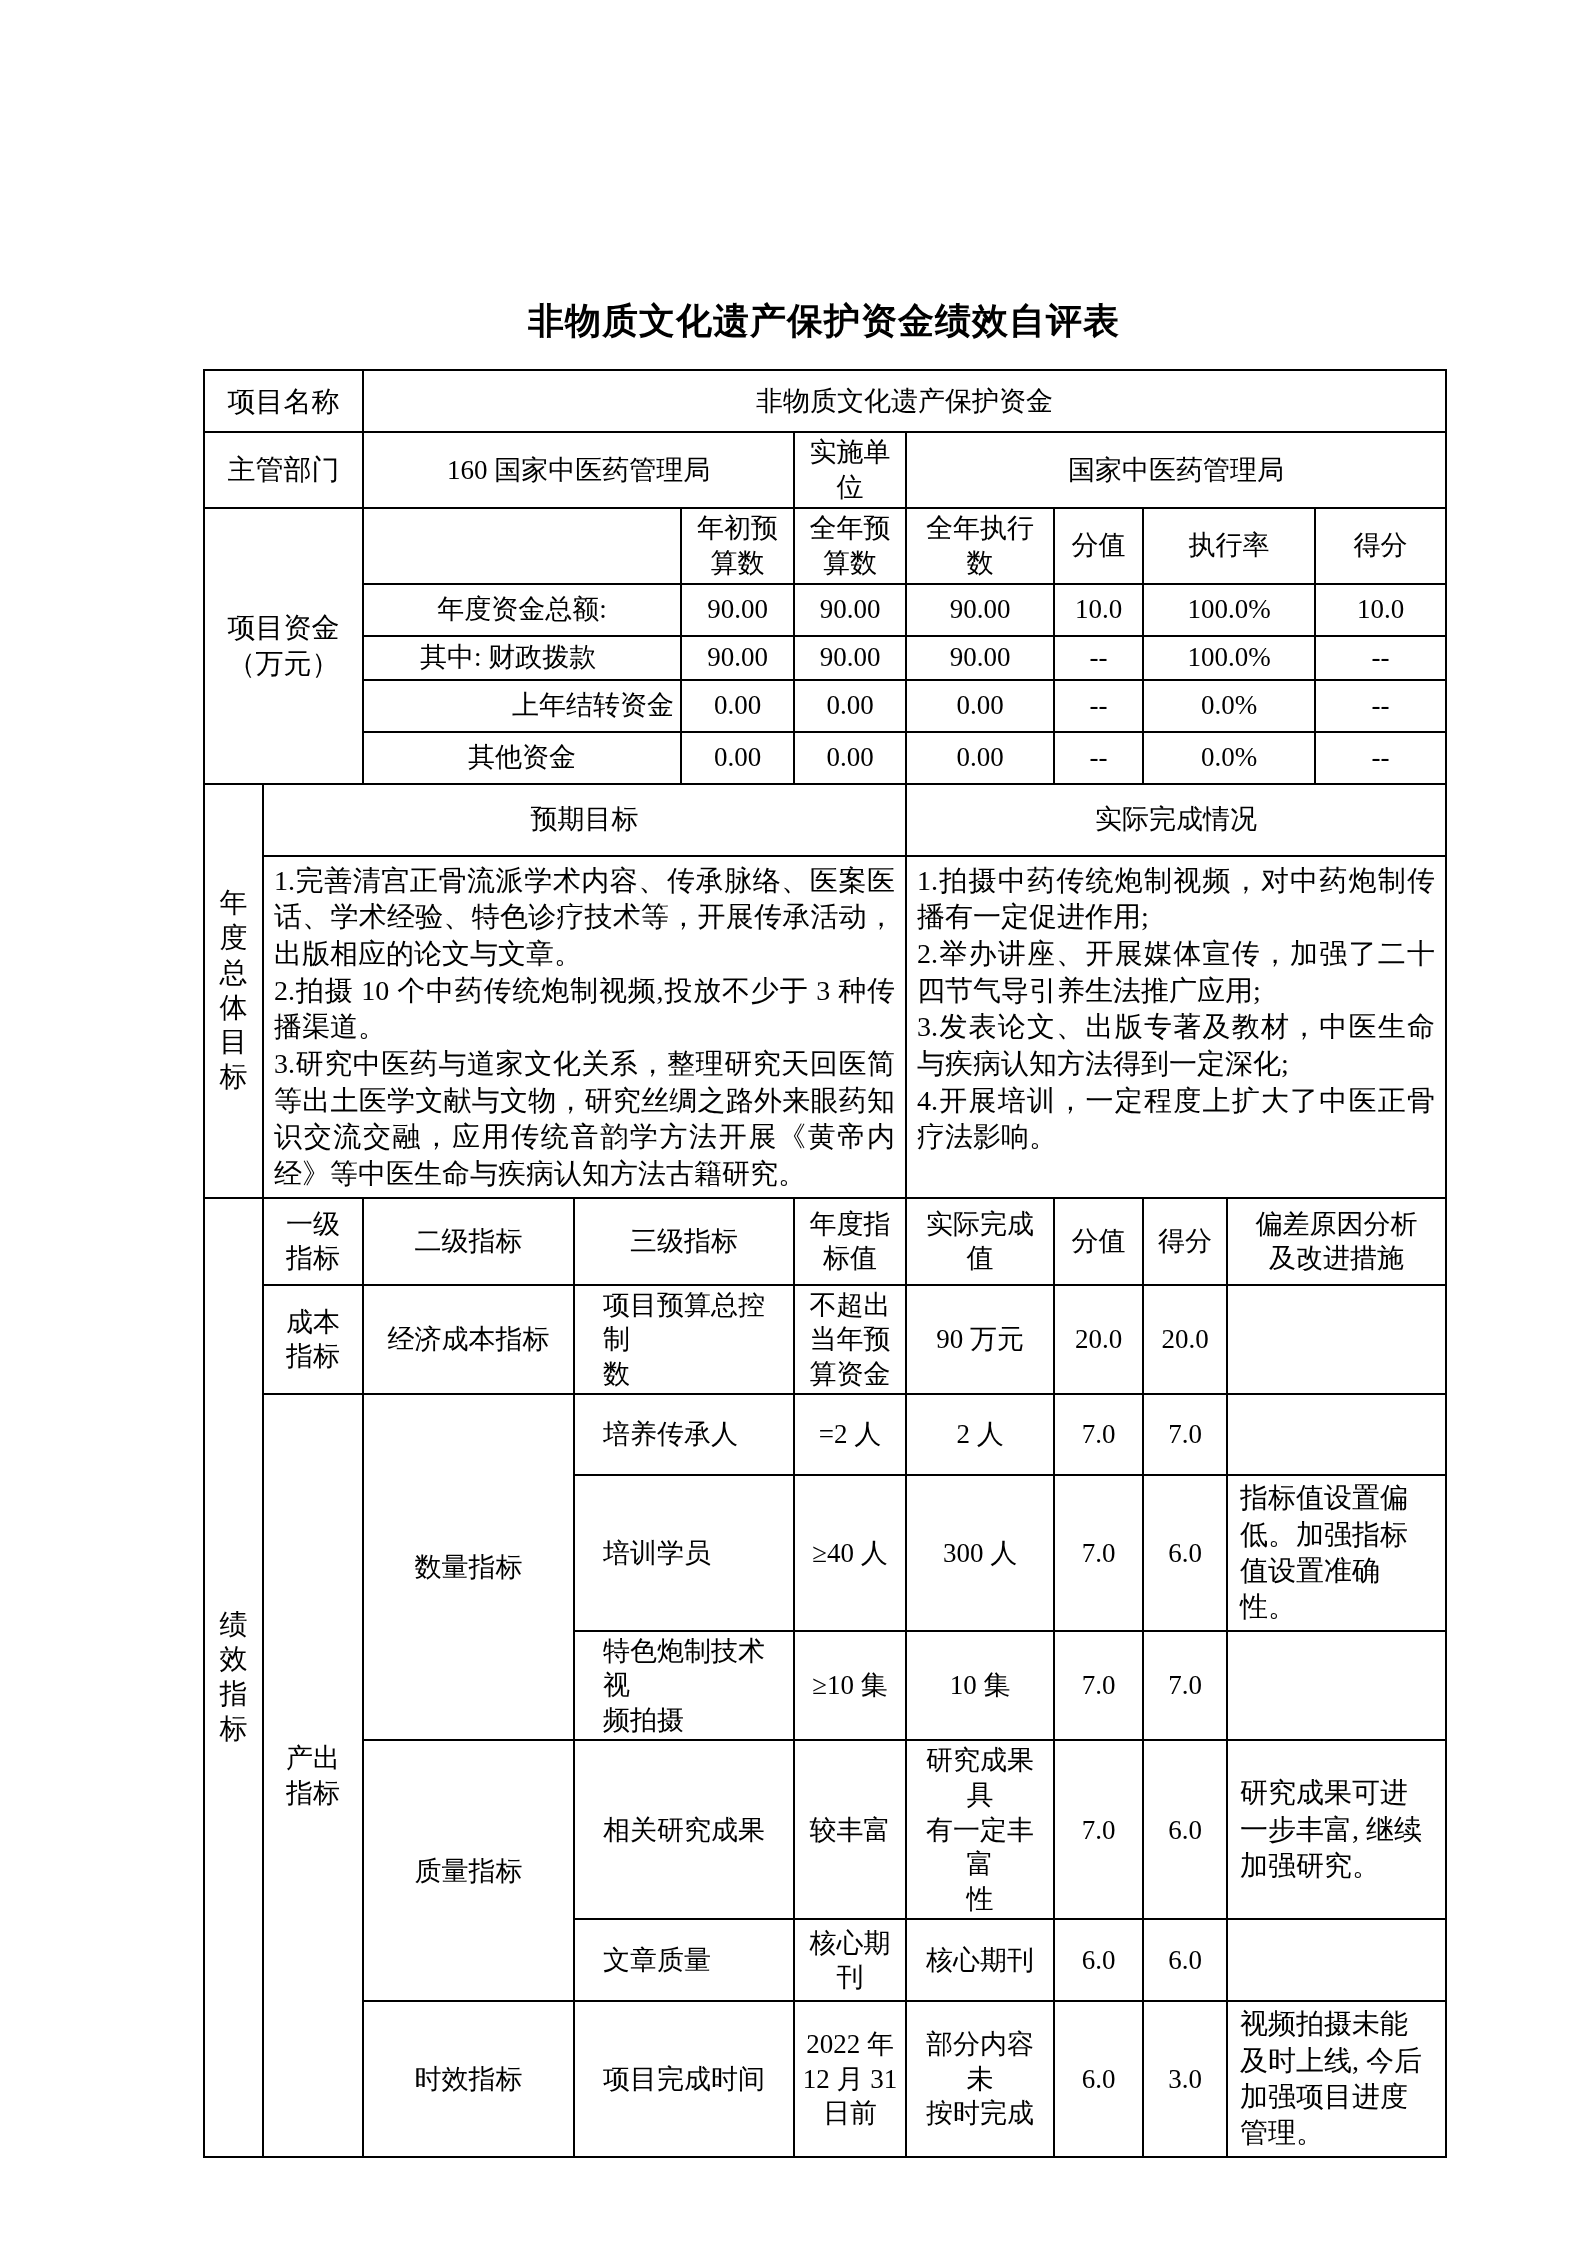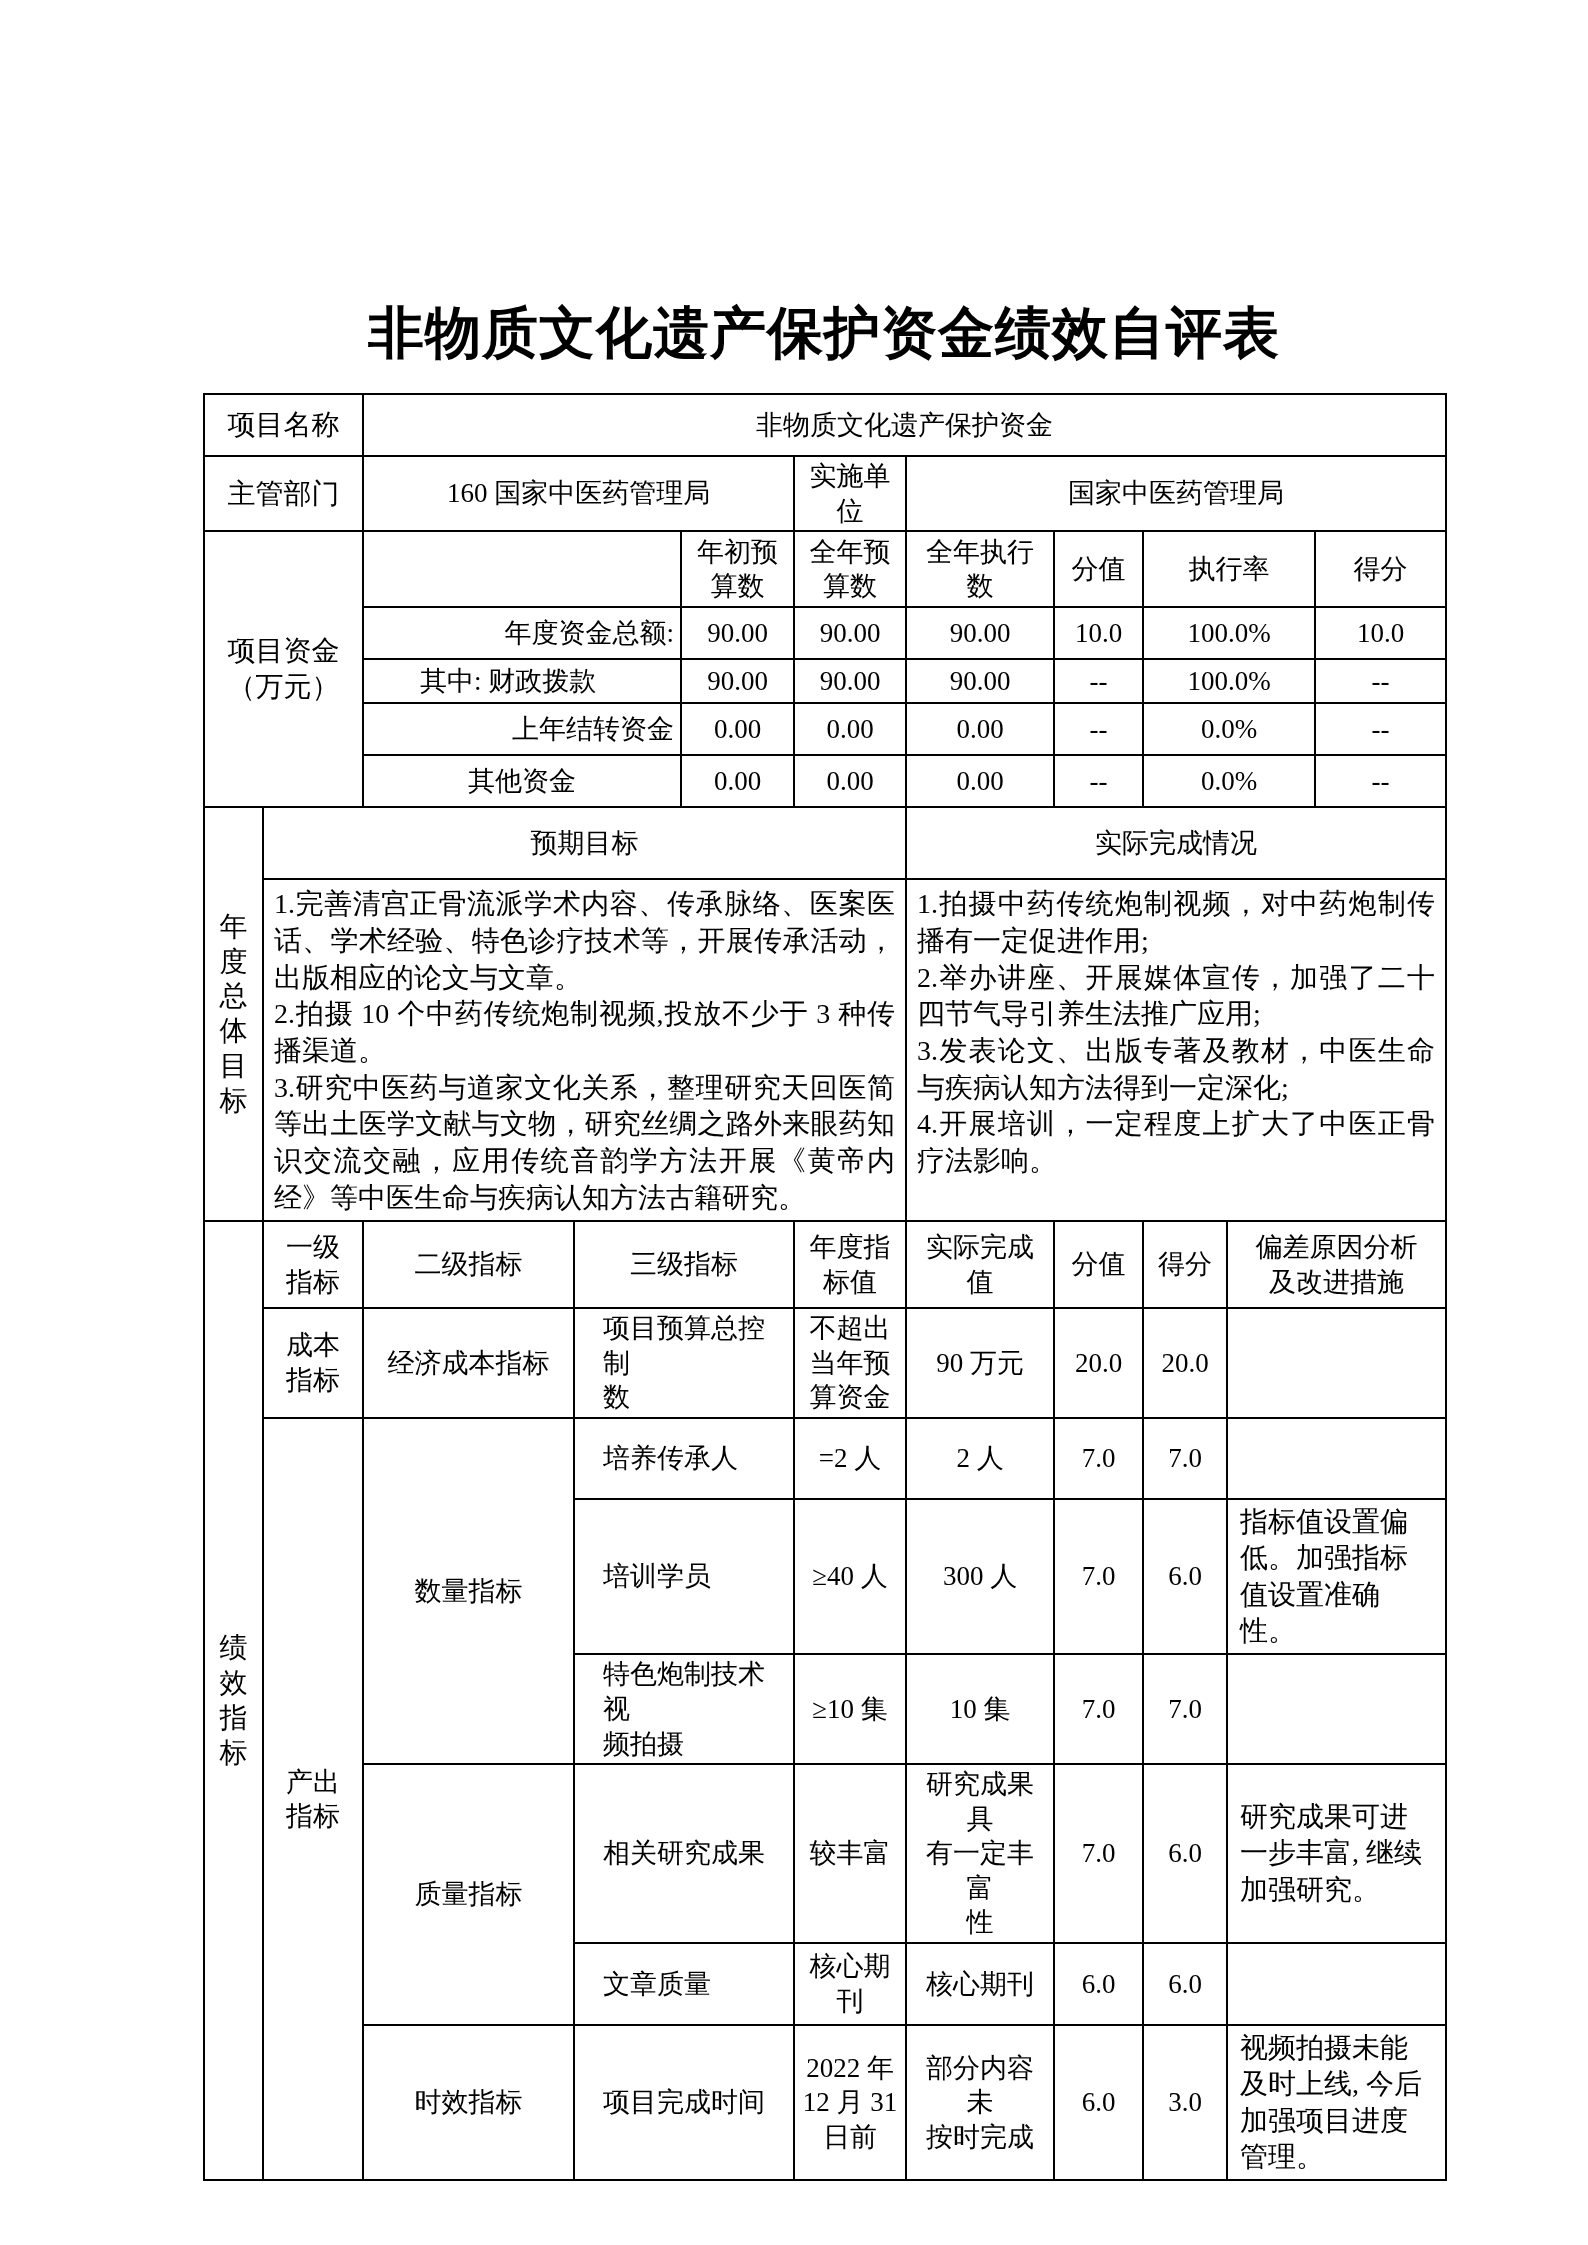--- a/index.html
+++ b/index.html
@@ -6,21 +6,21 @@
   body{
     width:1588px;height:2245px;
     font-family:"Liberation Serif","DejaVu Serif",serif;
     color:#000;
     -webkit-font-smoothing:antialiased;
   }
   .doc{position:relative;width:1588px;height:2245px;overflow:hidden;}
   .head-block{margin-left:203px;width:1242px;text-align:center;}
   .title{
     padding-top:300px;
-    font-size:56px;font-weight:bold;line-height:1.18;
+    font-size:36px;font-weight:bold;line-height:1.18;
     letter-spacing:1px;
   }
   .subtitle{margin-top:12px;font-size:29px;line-height:1.1;}
   table.main{
     border-collapse:collapse;table-layout:fixed;
     margin:27px 0 0 203px;width:1242px;
     border:2px solid #8b5cf6;
   }
   td{
     border:2px solid #000;
@@ -32,21 +32,21 @@
   }
   .pre{white-space:pre-line;}
   .lab{font-size:28px;}
   .vcell{padding:0;border-radius:16px;}
   .vtext{
     display:inline-block;width:1.15em;
     font-size:28px;line-height:1.24;
     word-break:break-all;white-space:normal;
     text-align:center;
   }
-  .sub-left{text-align:right;}
+  .sub-left{text-align:center;}
   .sub-left2{text-align:left;padding-left:56px;}
   .sub-right{text-align:right;}
   .goaltext{
     text-align:justify;vertical-align:top;
     white-space:pre-wrap;
     font-size:28px;line-height:1.31;
     padding:6px 10px 4px 10px;
   }
   .cell-left{text-align:left;padding-left:28px;}
   .dev{

